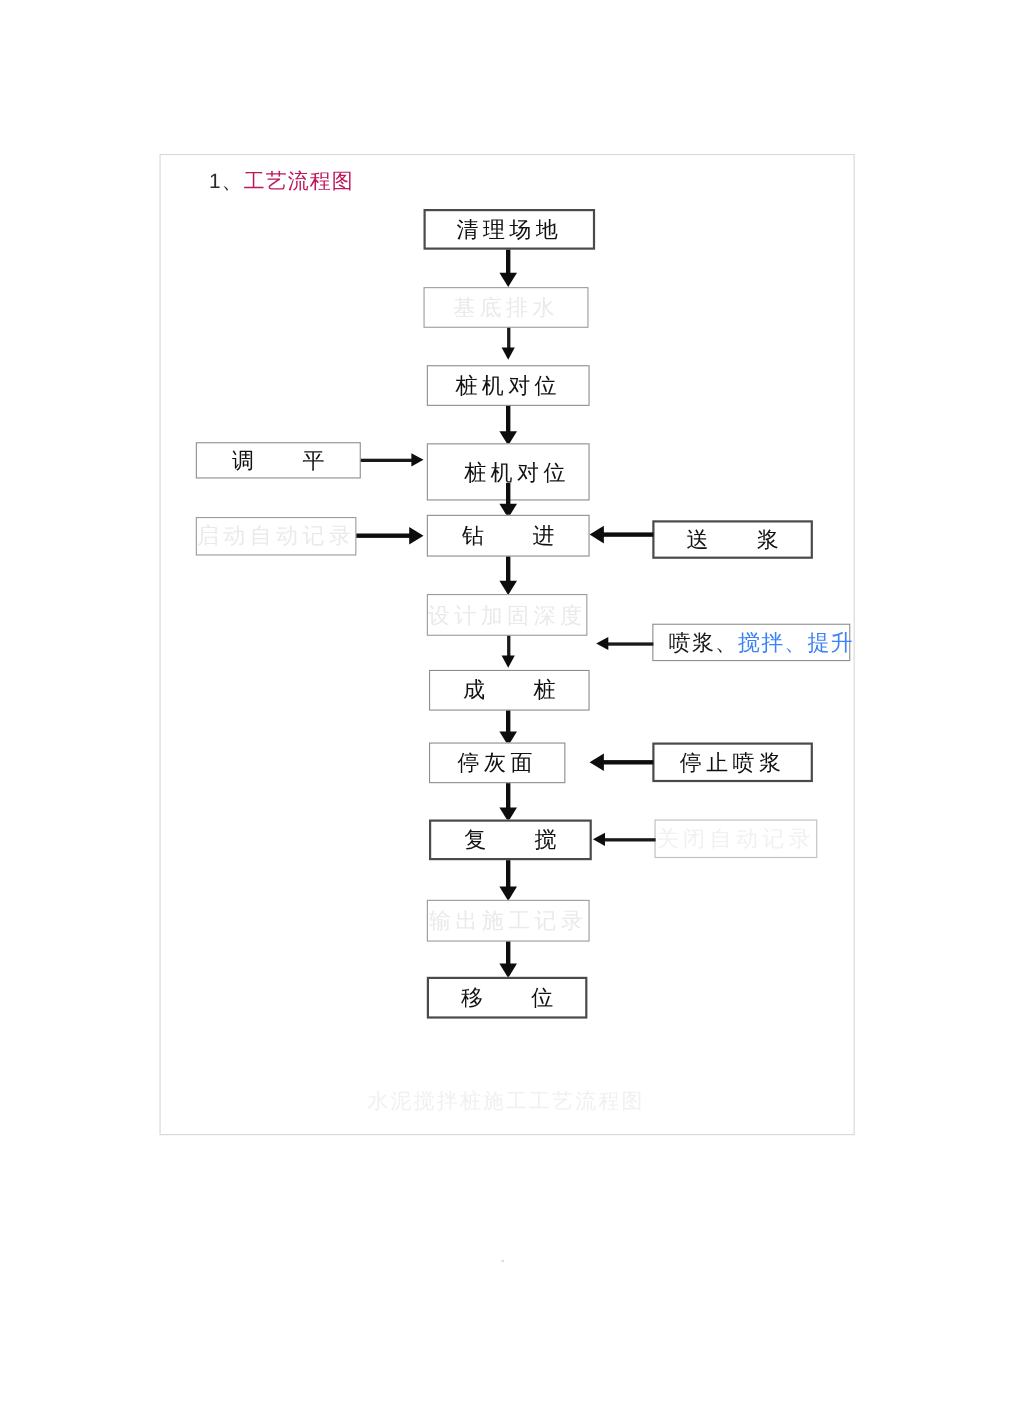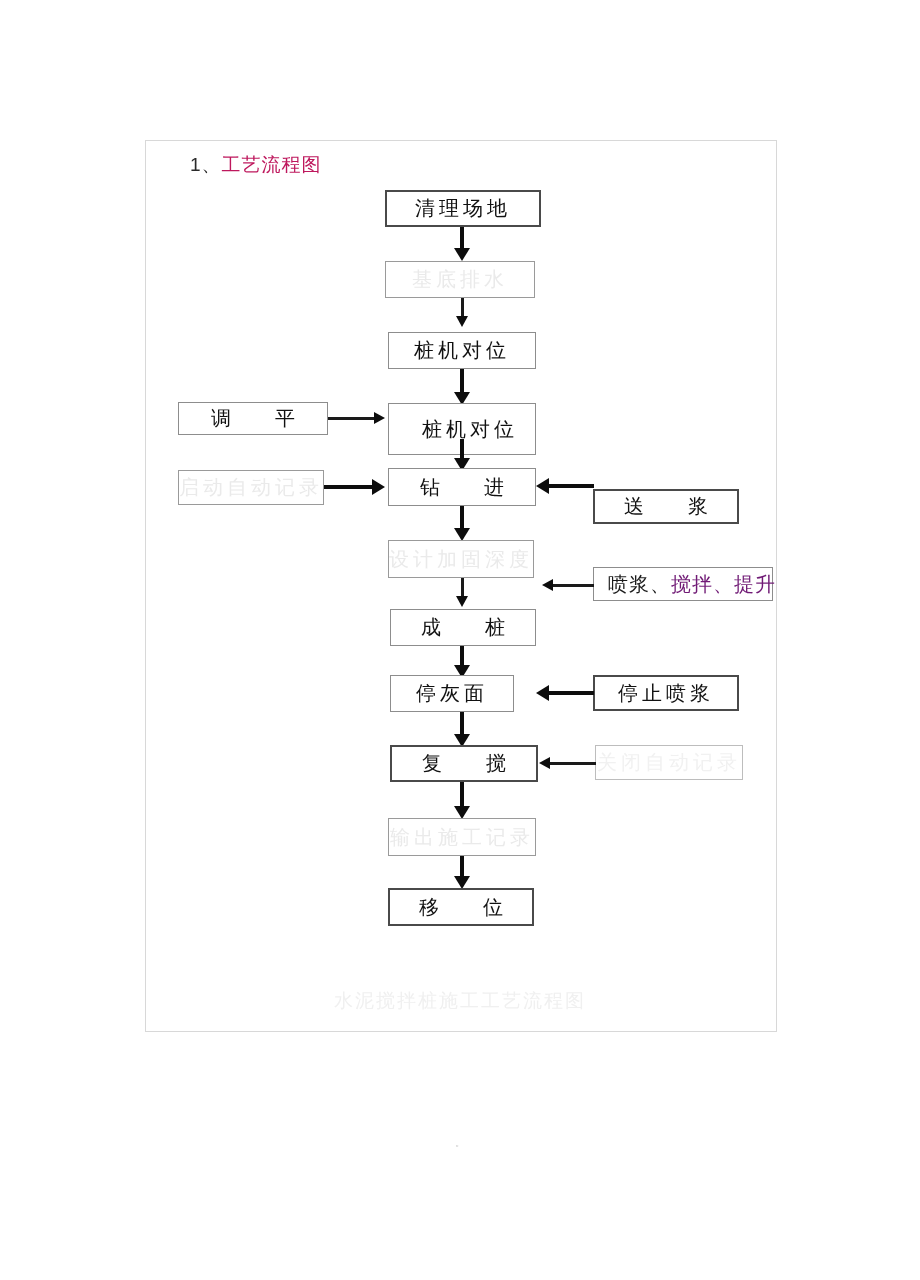--- a/index.html
+++ b/index.html
@@ -45,21 +45,21 @@
     color:#111;
     letter-spacing:4px;
     white-space:nowrap;
   }
   .node.solid{border:2px solid #4a4a4a;}
   .node.thin{border:1.5px solid #8d8d8d;}
   .node.ghost{border:1.5px solid #9a9a9a;color:#eaeaea;}
   .node.ghost-light{border:1.5px solid #bdbdbd;color:#f1f1f1;}
   .node.partial{letter-spacing:0;justify-content:flex-start;padding-left:14px;}
   .node.partial .vis{color:#1a1a1a;letter-spacing:1px;}
-  .node.partial .faded{color:#701a75;letter-spacing:1px;}
+  .node.partial .faded{color:#3b82f6;letter-spacing:1px;}
 
   .wide-gap{letter-spacing:0;}
   .wide-gap .g{display:inline-block;width:44px;}
 
   
   .vline{
     position:absolute;
     background:#0d0d0d;
     width:4px;
   }
@@ -205,21 +205,21 @@
 </div>
 <div class="hline thinline" style="left:328px;top:417px;width:48px;"></div>
 <div class="arrow-right sm" style="left:374px;top:412px;"></div>
 
 <div class="node ghost" style="left:178px;top:470px;width:146px;height:35px;">
   <span>启动自动记录</span>
 </div>
 <div class="hline" style="left:324px;top:485px;width:50px;"></div>
 <div class="arrow-right" style="left:372px;top:479px;"></div>
 
-<div class="node solid wide-gap" style="left:593px;top:489px;width:146px;height:35px;">
+<div class="node solid wide-gap" style="left:593px;top:473px;width:146px;height:35px;">
   <span>送<span class="g"></span>浆</span>
 </div>
 <div class="hline" style="left:548px;top:484px;width:46px;"></div>
 <div class="arrow-left" style="left:536px;top:478px;"></div>
 
 <div class="node thin partial" style="left:593px;top:567px;width:180px;height:34px;">
   <span class="vis">喷浆、</span>
     <span class="faded">搅拌、提升</span>
 </div>
 <div class="hline thinline" style="left:552px;top:584px;width:42px;"></div>

